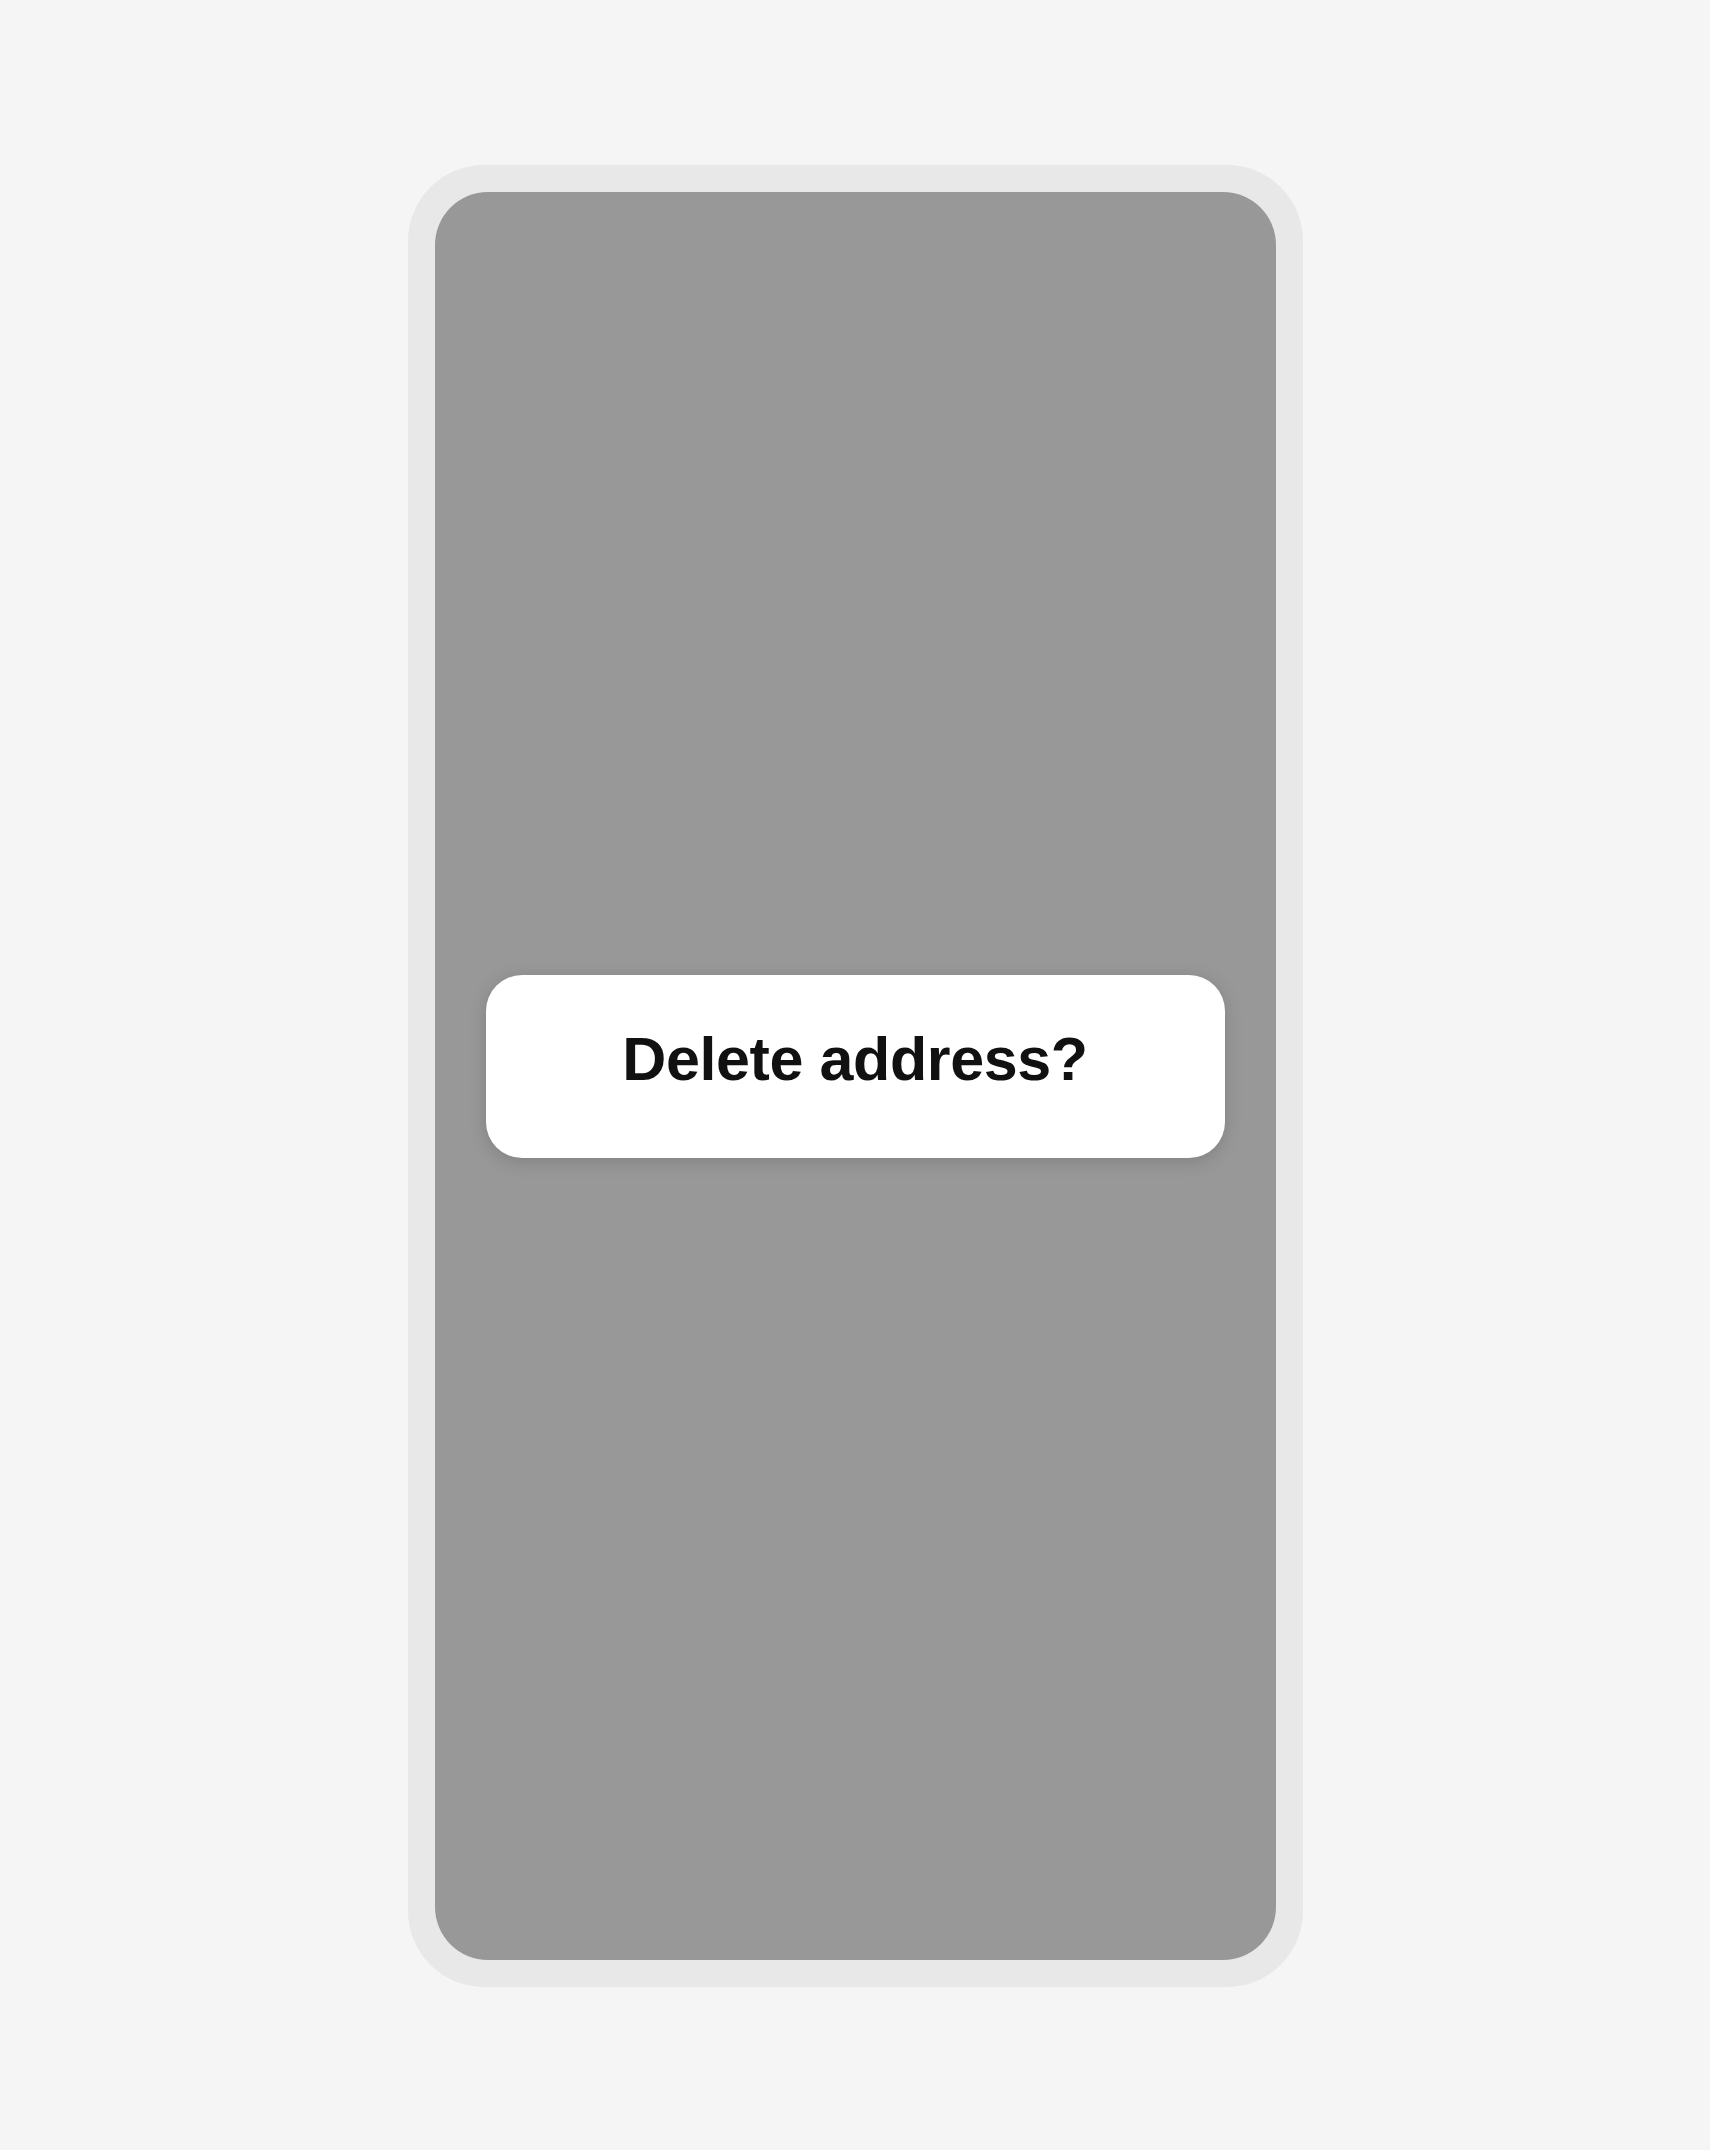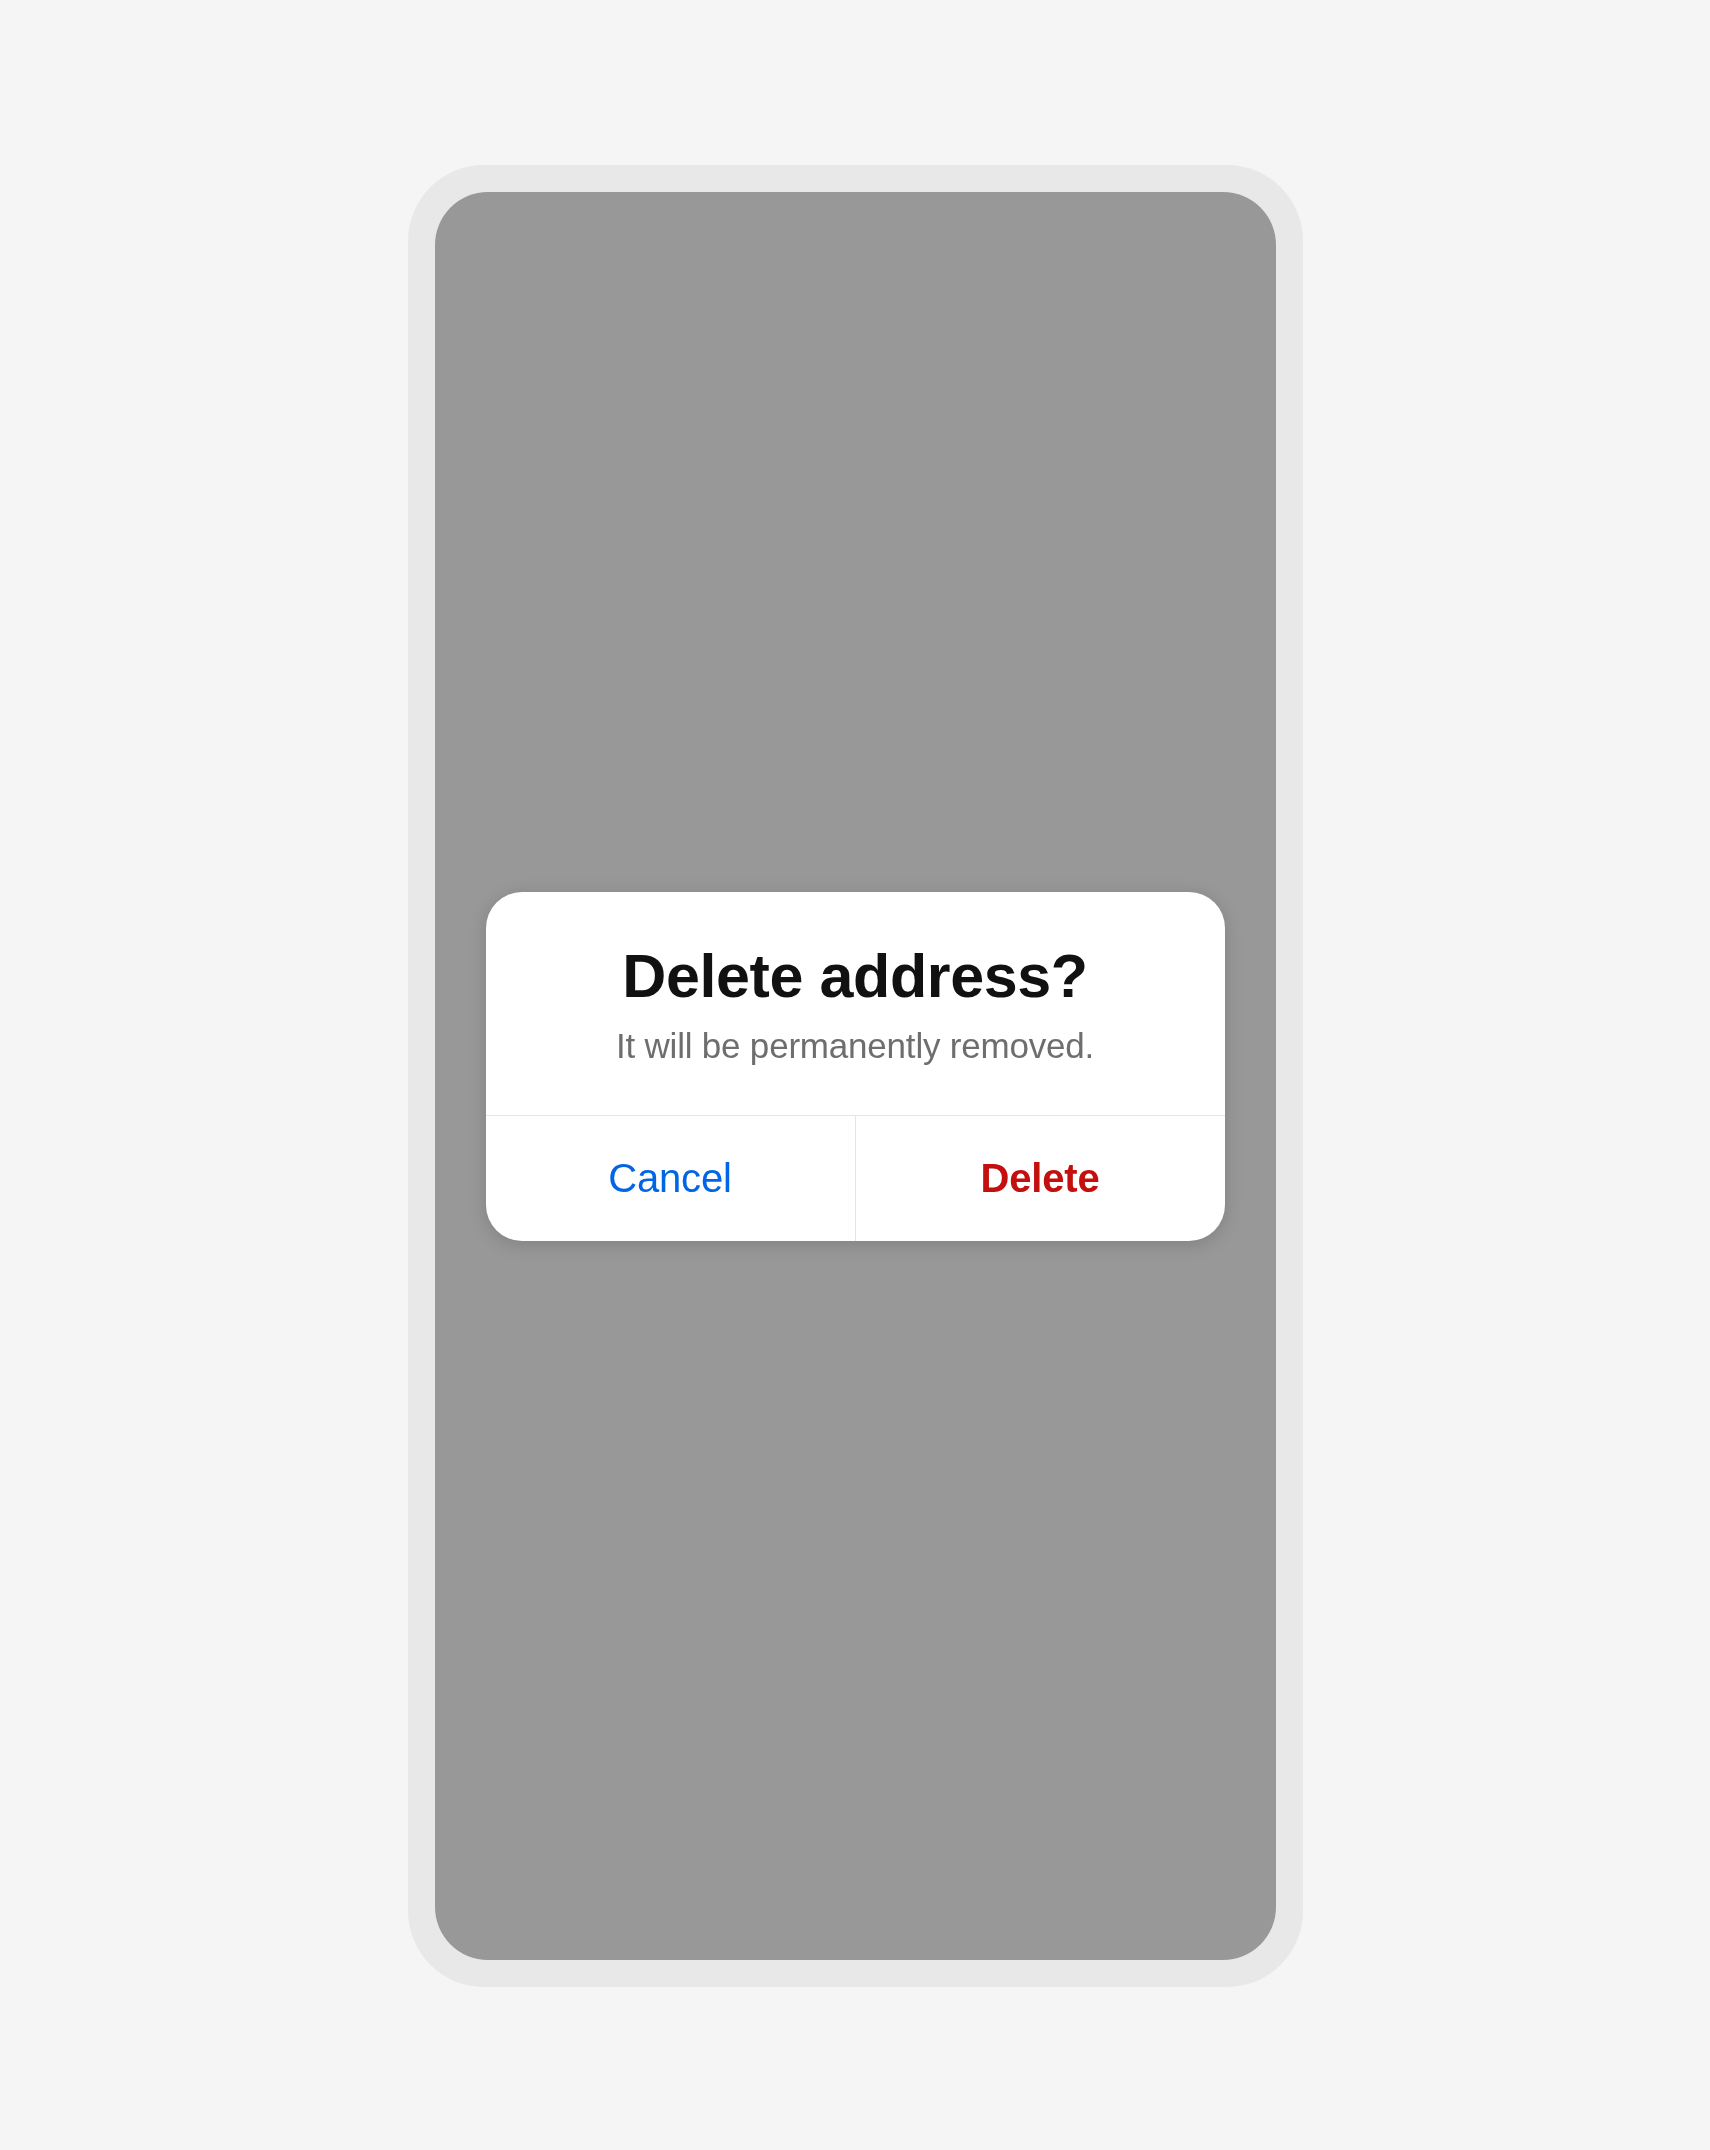--- a/index.html
+++ b/index.html
@@ -97,22 +97,17 @@
     }
   </style>
 </head>
 <body>
 
 <div class="device-frame">
   <div class="device-screen">
     <div class="alert-dialog">
       <div class="alert-content">
         <div class="alert-title">Delete address?</div>
-        <div class="alert-message">It will be permanently removed.</div>
-      </div>
-      <div class="alert-buttons">
-        <button class="alert-button cancel">Cancel</button>
-        <button class="alert-button destructive">Delete</button>
       </div>
     </div>
   </div>
 </div>
 
 
 </body></html>

